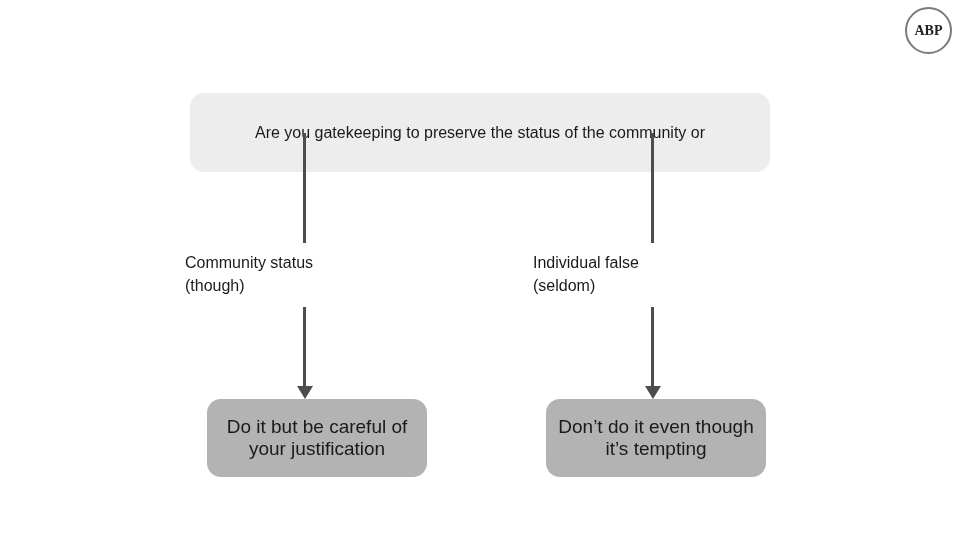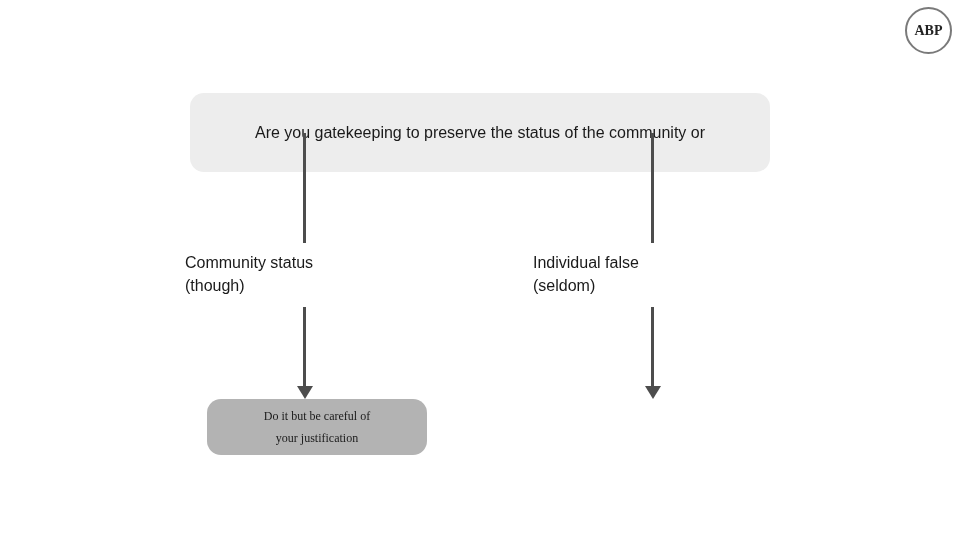--- a/index.html
+++ b/index.html
@@ -33,31 +33,30 @@
     width: 240px;
     text-align: left;
     font-size: 16px;
     line-height: 23px;
   }
   .branch-label.left  { left: 185px; }
   .branch-label.right { left: 533px; }
   .outcome-box {
     position: absolute;
     top: 399px;
-    width: 220px; height: 56px;
+    width: 220px; height: 78px;
     background: #b3b3b3;
     border-radius: 14px;
     display: flex;
     flex-direction: column;
     justify-content: center;
     align-items: center;
     text-align: center;
-    font-size: 12px;
+    font-size: 19px;
     line-height: 22px;
-    font-family: Liberation Serif, serif;
   }
   .outcome-box.left  { left: 207px; }
   .outcome-box.right { left: 546px; }
   .vline {
     position: absolute;
     width: 3px;
     background: #4d4d4d;
   }
   .vline.seg1 { top: 133px; height: 110px; }
   .vline.seg2 { top: 307px; height: 80px; }
@@ -113,18 +112,22 @@
 
   <div class="vline seg2 col-left"></div>
   <div class="vline seg2 col-right"></div>
   <div class="arrowhead col-left"></div>
   <div class="arrowhead col-right"></div>
 
   <div class="outcome-box left">
     <div>Do it but be careful of</div>
     <div>your justification</div>
   </div>
+  <div class="outcome-box right">
+    <div>Don’t do it even though</div>
+    <div>it’s tempting</div>
+  </div>
 
   <div class="logo-badge">
     <span>ABP</span>
   </div>
 
 </div>
 
 </body></html>

